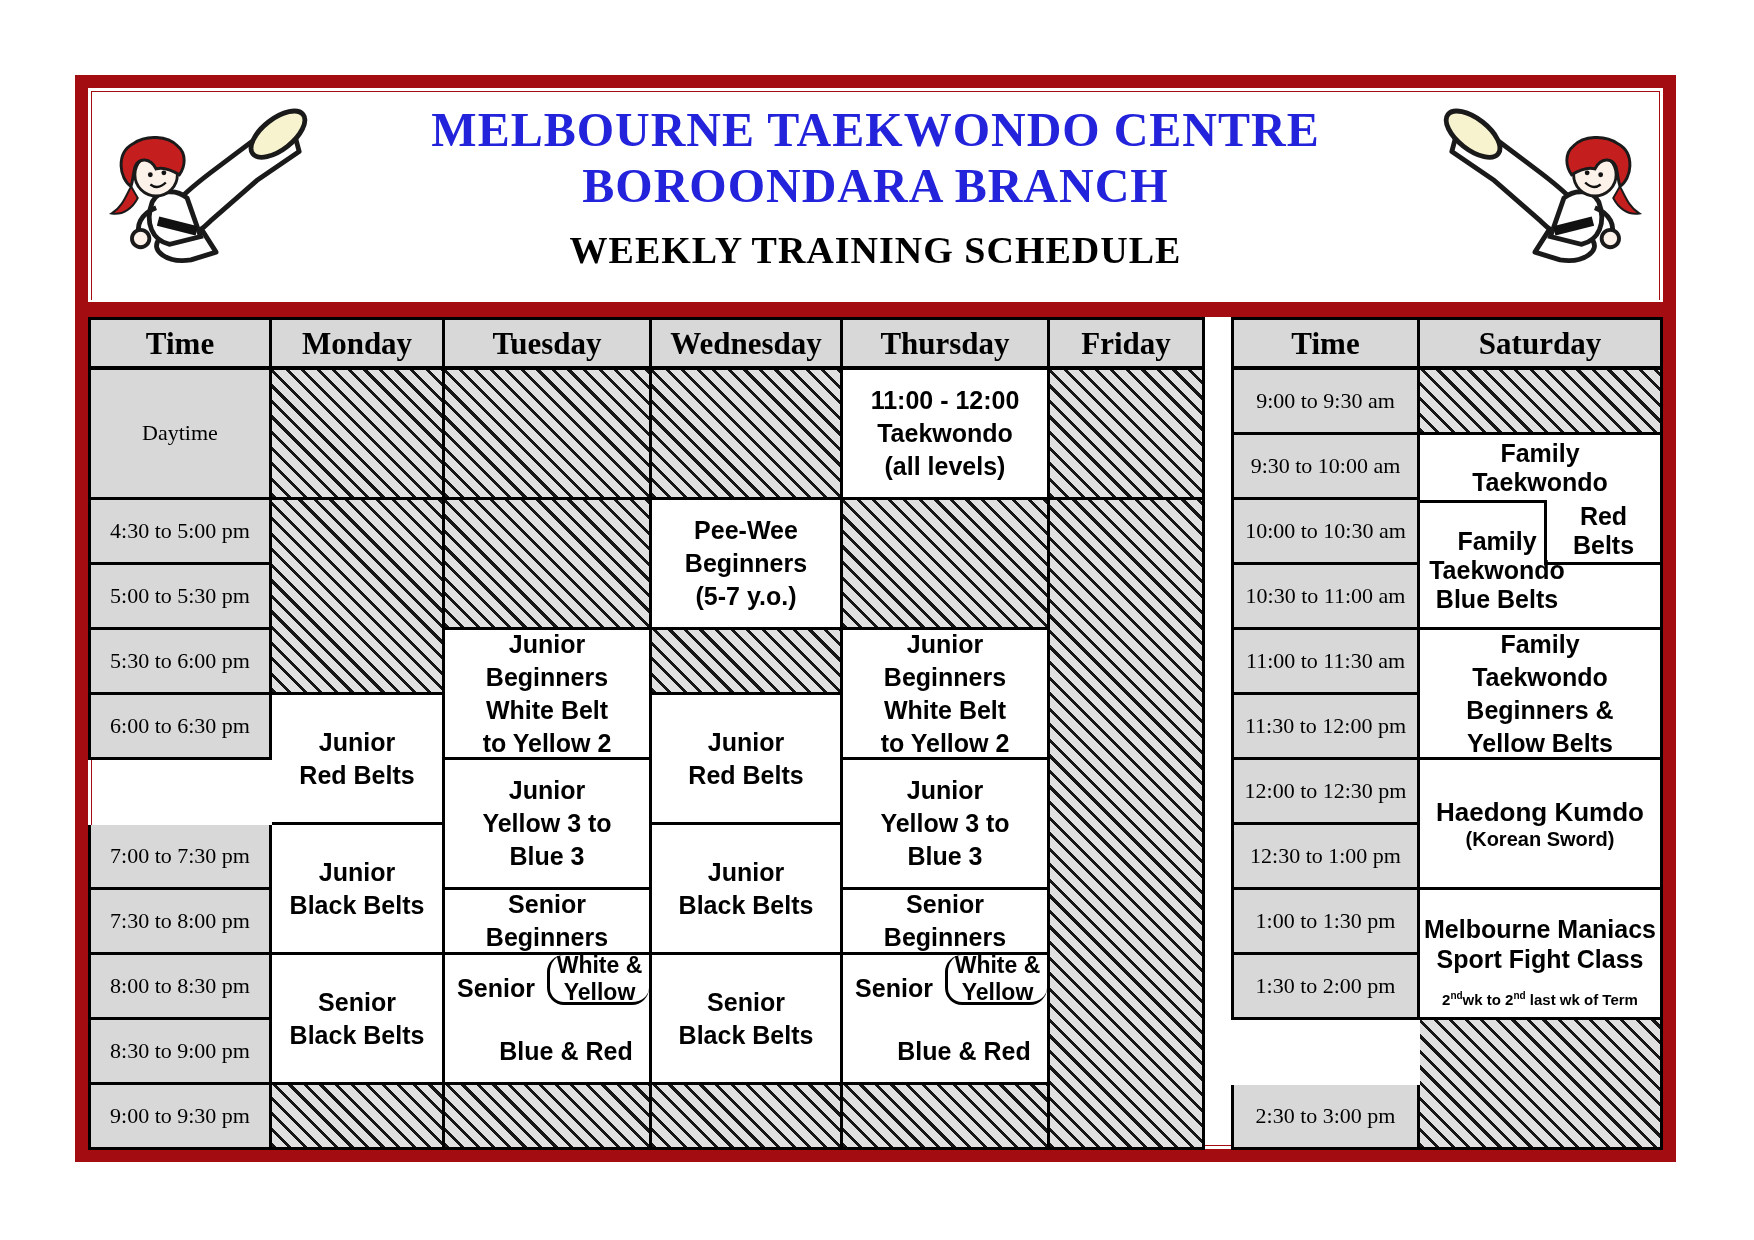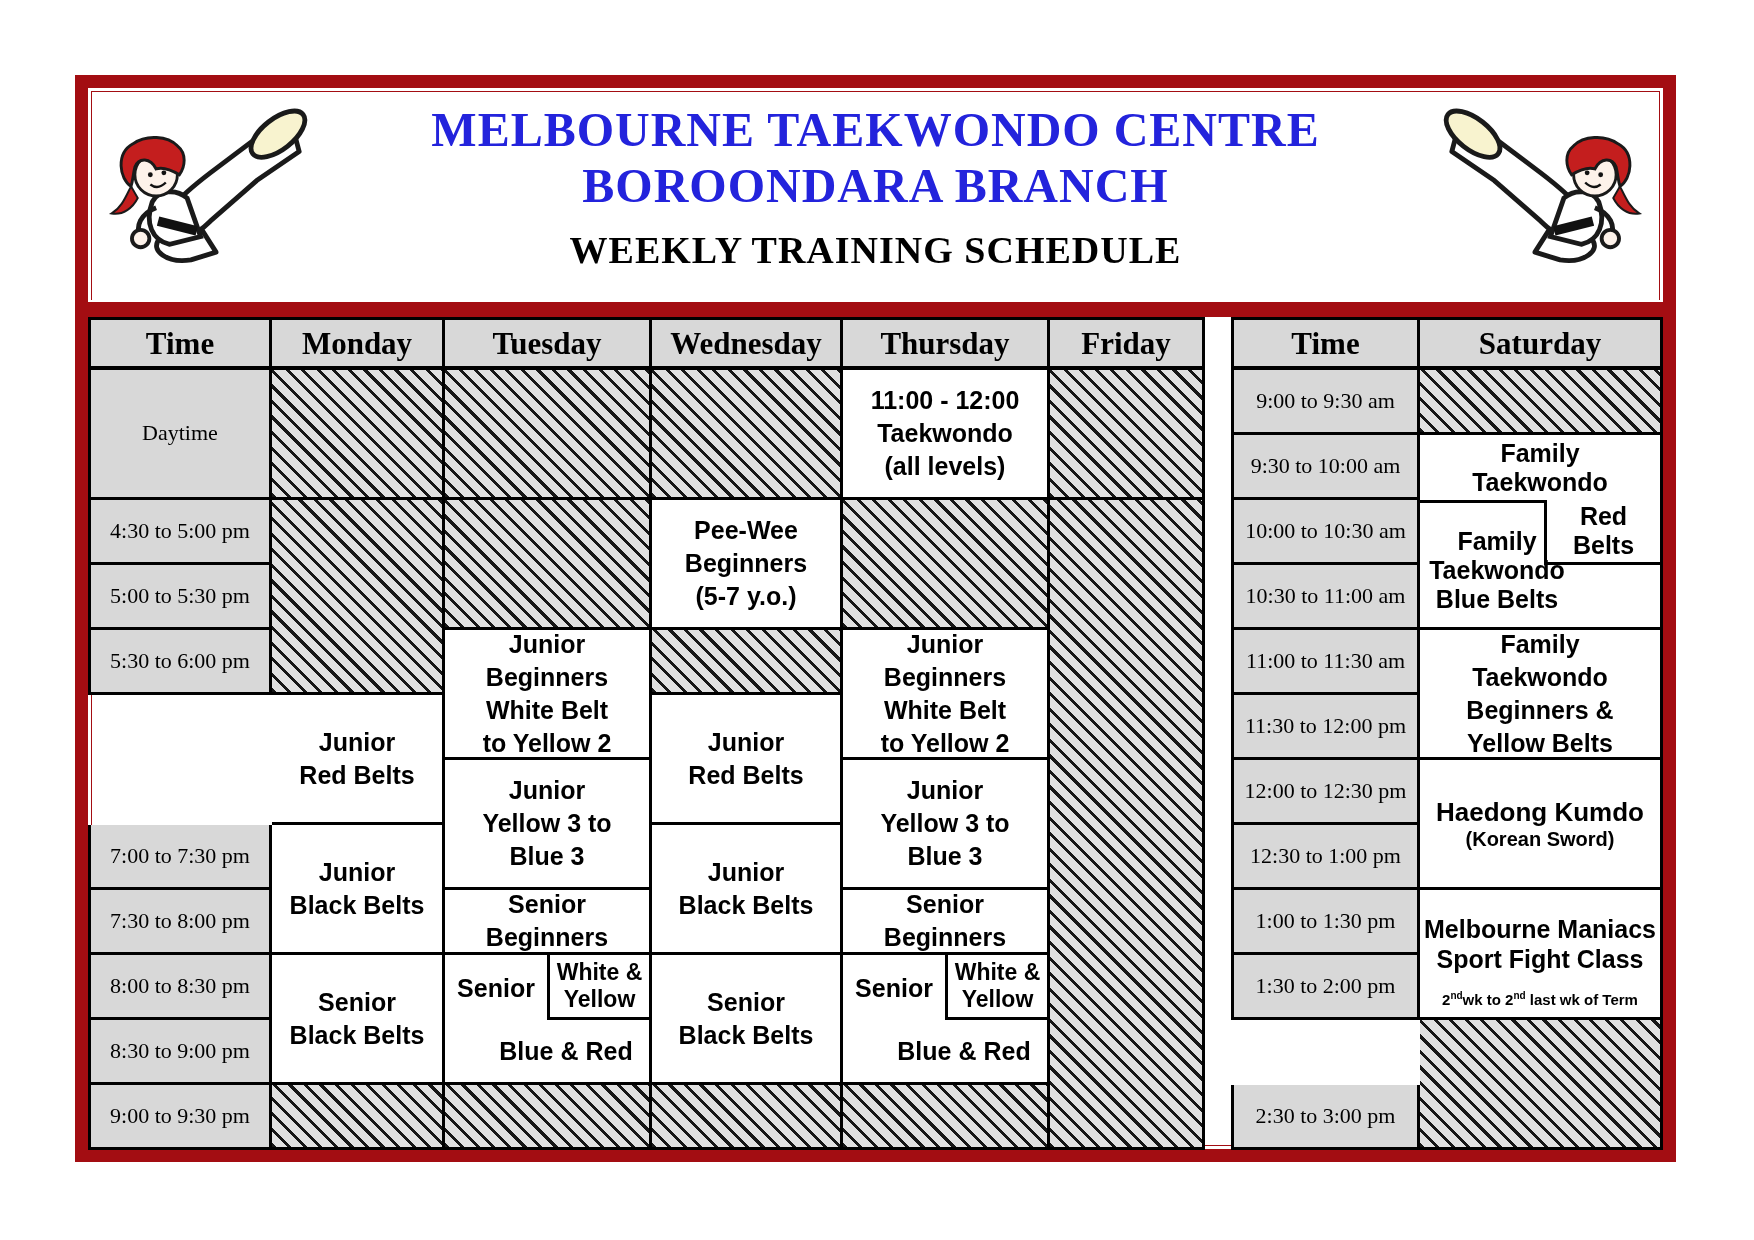--- a/index.html
+++ b/index.html
@@ -40,23 +40,23 @@
       font:bold 31px/1 "Liberation Serif",serif;}
   .time{background:var(--cell-gray);font:22px/1.1 "Liberation Serif",serif;text-align:center;}
   .cls{font:bold 25px/33px "Liberation Sans",sans-serif;text-align:center;white-space:pre-line;}
   .hx{background-color:var(--hatch-bg);
       background-image:repeating-linear-gradient(45deg,var(--hatch-line) 0 3px,transparent 3px 11px);}
 
   
   .sr-block{position:relative;padding:0;}
   .sr-senior{position:absolute;left:0;top:0;width:50%;height:65px;display:flex;align-items:center;justify-content:center;
              font:bold 25px/28px "Liberation Sans",sans-serif;}
-  .sr-wy{position:absolute;left:50%;right:0;top:0;height:65px;box-sizing:border-box;
+  .sr-wy{position:absolute;left:50%;right:0;top:0;height:50px;box-sizing:border-box;
          border-left:3px solid #000;border-bottom:3px solid #000;display:flex;align-items:center;justify-content:center;
-         font:bold 23px/27px "Liberation Sans",sans-serif;text-align:center;white-space:pre-line;}
+         font:bold 23px/27px "Liberation Sans",sans-serif;text-align:center;white-space:pre-line;border-radius:17px;}
   .sr-br{position:absolute;left:0;right:0;top:65px;height:62px;display:flex;align-items:center;justify-content:center;
          font:bold 25px/28px "Liberation Sans",sans-serif;padding-left:38px;}
 
   
   .sat-block{position:relative;}
   .sat-top{position:absolute;left:0;right:0;top:0;height:65px;display:flex;align-items:center;justify-content:center;
            font:bold 25px/29px "Liberation Sans",sans-serif;text-align:center;white-space:pre-line;}
   .sat-rb{position:absolute;left:124px;right:0;top:65px;height:65px;box-sizing:border-box;
           border-left:3px solid #000;border-bottom:3px solid #000;display:flex;align-items:center;justify-content:center;
           font:bold 25px/29px "Liberation Sans",sans-serif;text-align:center;white-space:pre-line;}
@@ -125,20 +125,21 @@
     <div class="c hd" style="grid-area:1/2">Monday</div>
     <div class="c hd" style="grid-area:1/3">Tuesday</div>
     <div class="c hd" style="grid-area:1/5">Thursday</div>
     <div class="c hd" style="grid-area:1/4">Wednesday</div>
     <div class="c hd" style="grid-area:1/6">Friday</div>
 
     <div class="c time fc" style="grid-area:2/1">Daytime</div>
     <div class="c time fc" style="grid-area:3/1">4:30 to 5:00 pm</div>
     <div class="c time fc" style="grid-area:4/1">5:00 to 5:30 pm</div>
     <div class="c time fc" style="grid-area:5/1">5:30 to 6:00 pm</div>
+    <div class="c time fc" style="grid-area:6/1">6:00 to 6:30 pm</div>
     <div class="c time fc" style="grid-area:8/1">7:00 to 7:30 pm</div>
     <div class="c time fc" style="grid-area:9/1">7:30 to 8:00 pm</div>
     <div class="c time fc" style="grid-area:10/1">8:00 to 8:30 pm</div>
     <div class="c time fc" style="grid-area:11/1">8:30 to 9:00 pm</div>
     <div class="c time fc" style="grid-area:12/1">9:00 to 9:30 pm</div>
 
     <div class="c hx" style="grid-area:2/2"></div>
     <div class="c hx" style="grid-area:3/2/6/3"></div>
     <div class="c cls" style="grid-area:6/2/8/3">Junior
 Red Belts</div>

